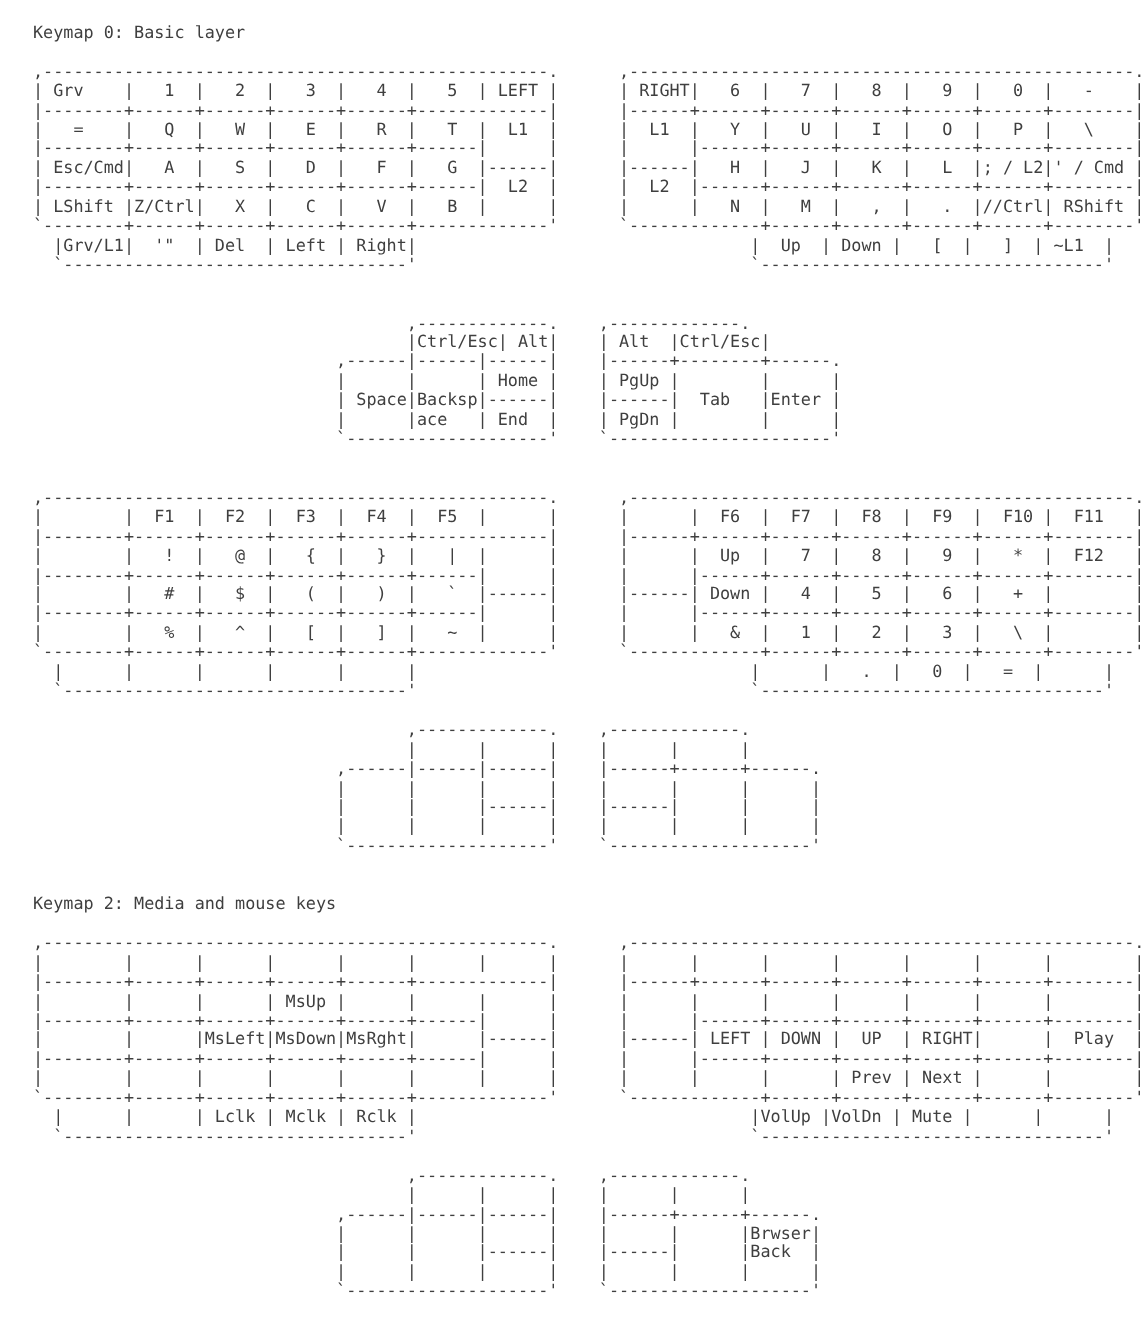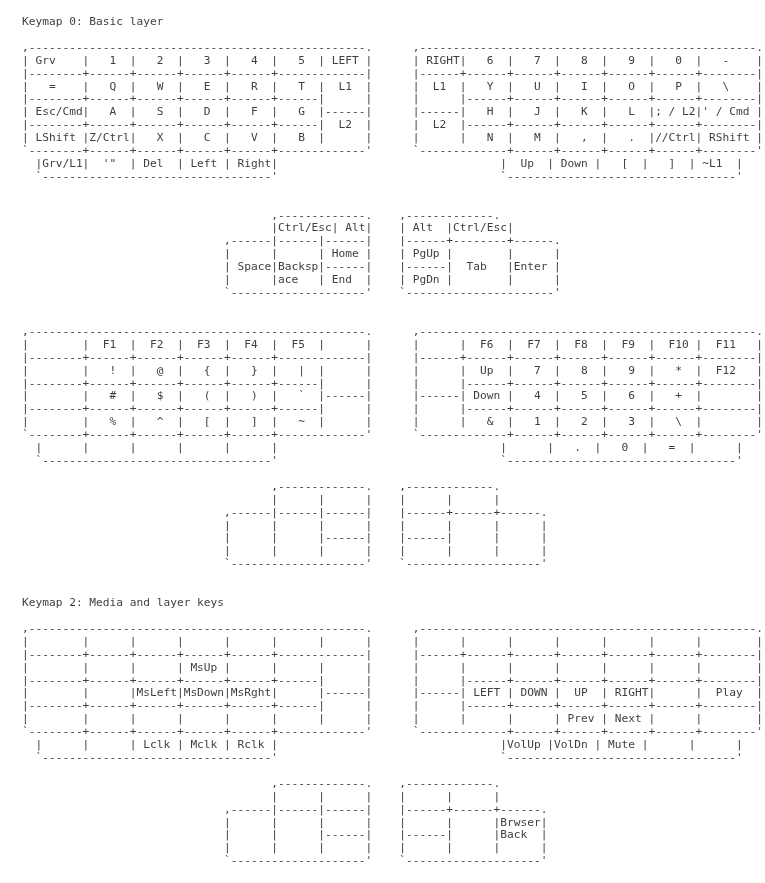--- a/index.html
+++ b/index.html
@@ -82,21 +82,21 @@
                                      ,-------------.    ,-------------.
                                      |      |      |    |      |      |
                               ,------|------|------|    |------+------+------.
                               |      |      |      |    |      |      |      |
                               |      |      |------|    |------|      |      |
                               |      |      |      |    |      |      |      |
                               `--------------------'    `--------------------'</pre>
   </section>
 
   <section class="keymap-section">
-    <div class="keymap-title">Keymap 2: Media and layer keys</div>
+    <div class="keymap-title">Keymap 2: Media and mouse keys</div>
     <pre class="keymap-ascii">,--------------------------------------------------.      ,--------------------------------------------------.
 |        |      |      |      |      |      |      |      |      |      |      |      |      |      |        |
 |--------+------+------+------+------+-------------|      |------+------+------+------+------+------+--------|
 |        |      |      | MsUp |      |      |      |      |      |      |      |      |      |      |        |
 |--------+------+------+------+------+------|      |      |      |------+------+------+------+------+--------|
 |        |      |MsLeft|MsDown|MsRght|      |------|      |------| LEFT | DOWN |  UP  | RIGHT|      |  Play  |
 |--------+------+------+------+------+------|      |      |      |------+------+------+------+------+--------|
 |        |      |      |      |      |      |      |      |      |      |      | Prev | Next |      |        |
 `--------+------+------+------+------+-------------'      `-------------+------+------+------+------+--------'
   |      |      | Lclk | Mclk | Rclk |                                 |VolUp |VolDn | Mute |      |      |

